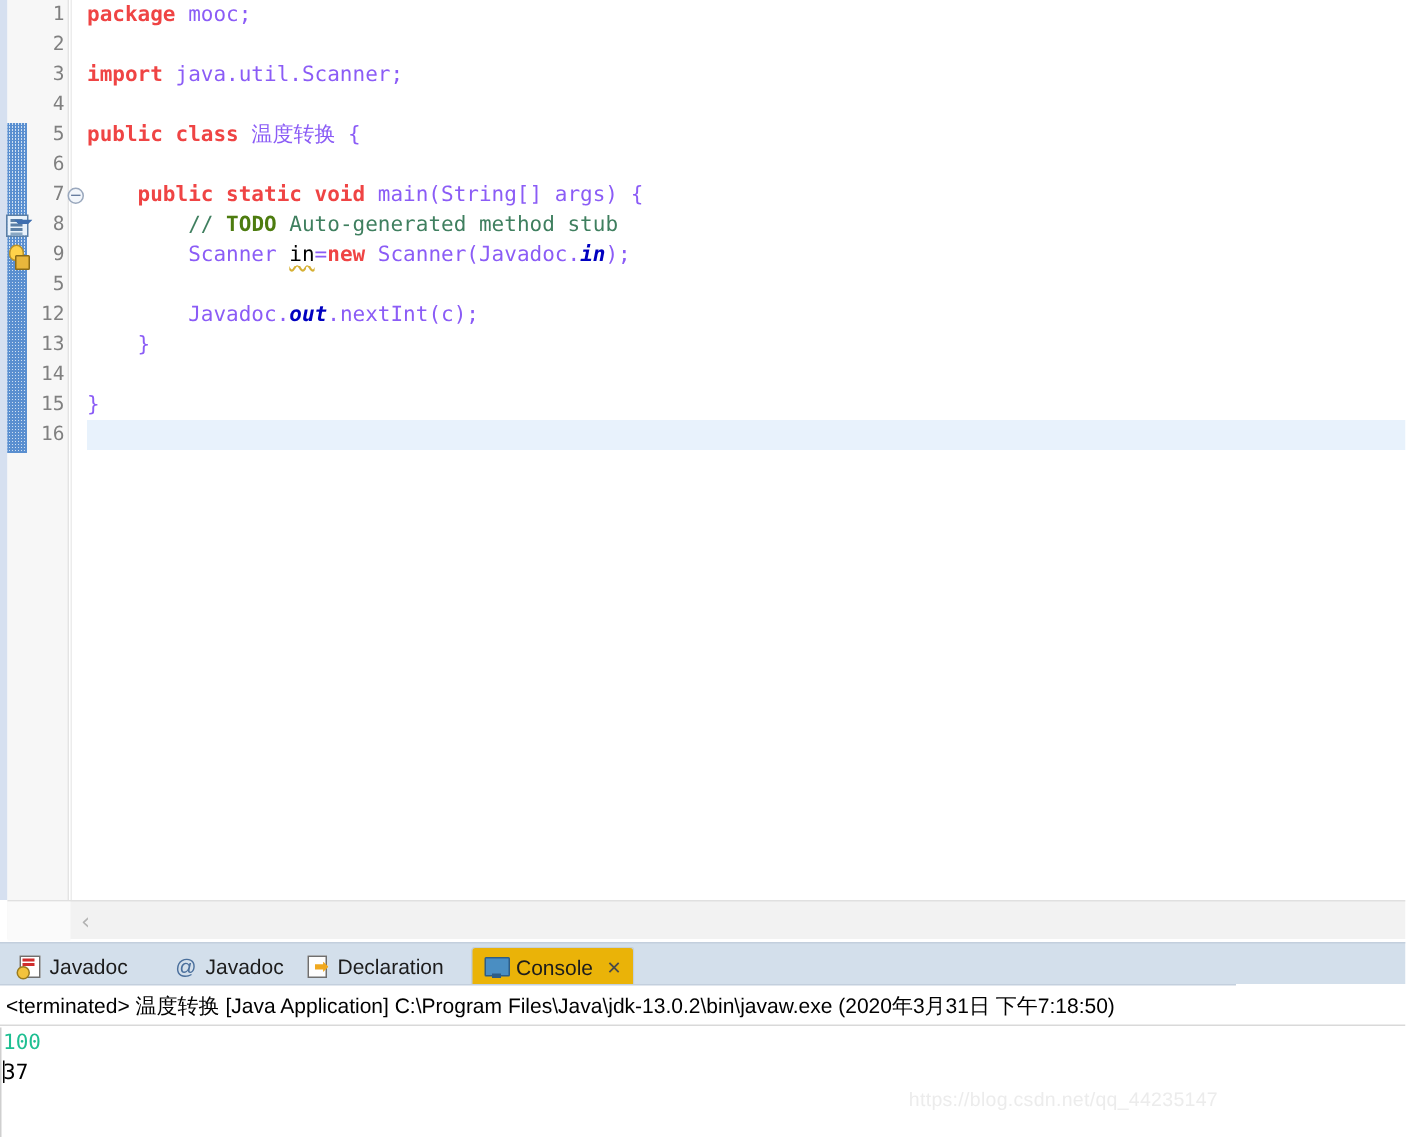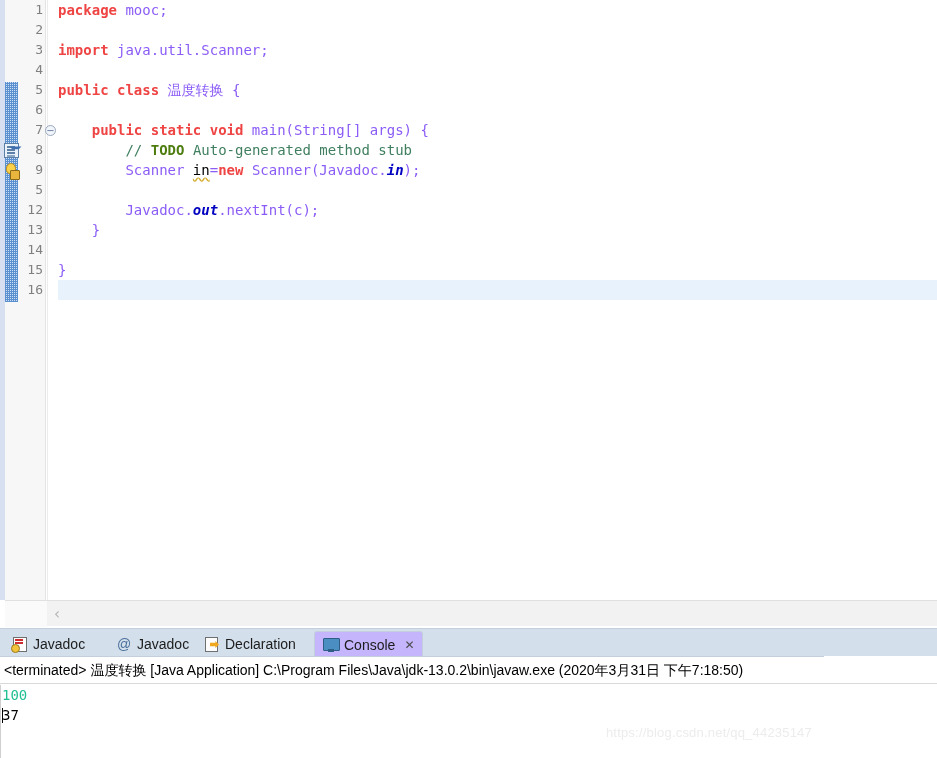--- a/index.html
+++ b/index.html
@@ -141,21 +141,21 @@
   }
   .tab {
     position: absolute; top: 2px; height: 26px;
     display: flex; align-items: center; gap: 5px;
     padding: 0 8px;
     font-size: 14px; color: #1c1c1c;
     font-family: "Liberation Sans", sans-serif;
     white-space: nowrap;
   }
   .tab.active {
-    background: #c4b5fd;
+    background: #eab308;
     border-top-left-radius: 3px; border-top-right-radius: 3px;
     border: 1px solid #c3cfdd; border-bottom: none;
     top: 2px; height: 26px;
   }
   .tab .ticon { width: 16px; height: 16px; position: relative; flex: 0 0 16px; }
   .close-x { margin-left: 4px; color: #4a4a4a; font-size: 12px; }
 
   
   .ic-problems::before{
     content:""; position:absolute; left:1px; top:1px; width:12px; height:13px;

